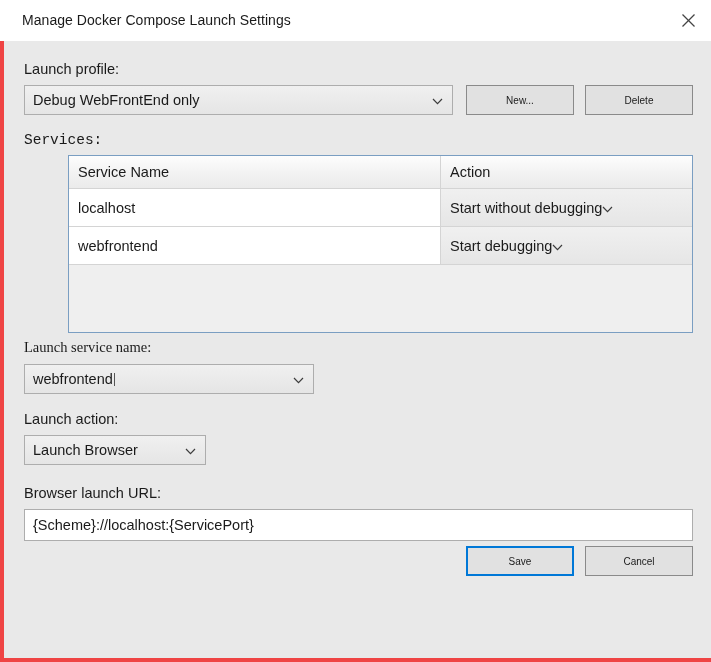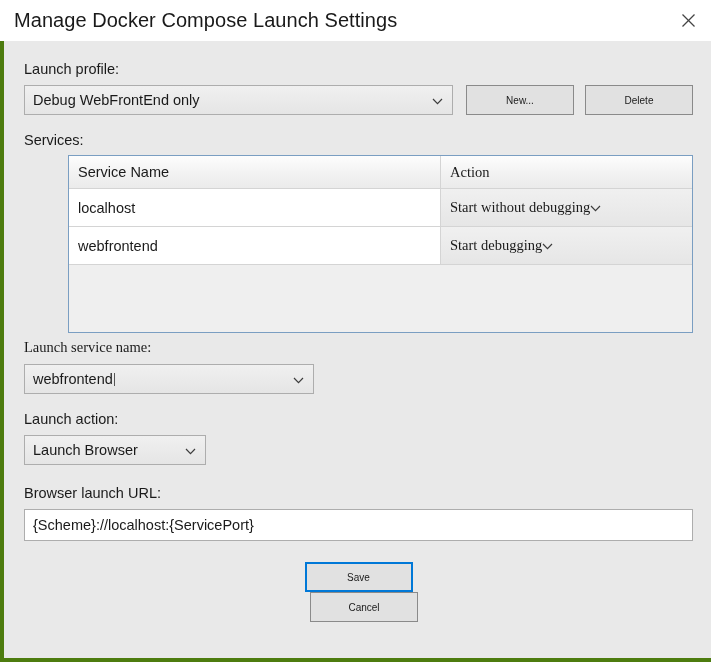--- a/index.html
+++ b/index.html
@@ -24,41 +24,42 @@
   .titlebar {
     height: 41px;
     min-height: 41px;
     background: #ffffff;
     display: flex;
     align-items: center;
     position: relative;
     border-bottom: 1px solid #ffffff;
   }
   .titlebar-text {
-    font-size: 20px;
+    font-size: 14px;
     color: #1a1a1a;
     padding-left: 14px;
     letter-spacing: 0.05px;
     white-space: nowrap;
+    margin-left: 8px;
   }
   .close-btn {
     position: absolute;
     right: 0; top: 0;
     width: 46px; height: 40px;
     display: flex;
     align-items: center;
     justify-content: center;
     cursor: default;
   }
   .close-btn svg { display: block; }
 
   
   .frame {
     flex: 1;
-    background: #4d7c0f;
+    background: #ef4444;
     padding: 0 4px 4px 4px;
     display: flex;
   }
   .content {
     flex: 1;
     background: #e9e9e9;
     position: relative;
     padding: 0 20px;
   }
 
@@ -141,21 +142,21 @@
     background: #ffffff;
     border-bottom: 1px solid #d4d4d4;
   }
   .grid-row .cell {
     display: flex;
     align-items: center;
     font-size: 14.5px;
     color: #1a1a1a;
   }
   .cell-name { width: 372px; padding-left: 9px; border-right: 1px solid #d4d4d4; }
-  .cell-action { flex: 1; font-family: Liberation Serif, serif; }
+  .cell-action { flex: 1; }
   .grid-header .cell-name { border-right: 1px solid #d4d4d4; }
 
   .cell-combo {
     width: 100%;
     height: 100%;
     background: linear-gradient(to bottom, #f0f0f0 0%, #e6e6e6 100%);
     display: flex;
     align-items: center;
     position: relative;
     padding-left: 9px;
@@ -216,21 +217,21 @@
           <span class="chev">
             <svg width="11" height="7" viewBox="0 0 11 7">
                 <path d="M1 1 L5.5 5.6 L10 1" fill="none" stroke="#3c3c3c" stroke-width="1.2"></path>
               </svg>
           </span>
         </div>
         <div class="btn" style="width:108px; margin-left:13px;">New...</div>
         <div class="btn" style="width:108px; margin-left:11px;">Delete</div>
       </div>
 
-      <div class="label" style="margin-top:17px;">Services:</div>
+      <div class="label" style="margin-top:17px;font-family:Liberation Mono, monospace;">Services:</div>
 
       <div class="grid" style="margin-top:7px; height:178px;">
         <div class="grid-header">
           <div class="cell cell-name">Service Name</div>
           <div class="cell cell-action">Action</div>
         </div>
 
         <div class="grid-row">
           <div class="cell cell-name">localhost</div>
           <div class="cell cell-action">
@@ -279,20 +280,20 @@
         <span class="chev">
           <svg width="11" height="7" viewBox="0 0 11 7">
               <path d="M1 1 L5.5 5.6 L10 1" fill="none" stroke="#3c3c3c" stroke-width="1.2"></path>
             </svg>
         </span>
       </div>
 
       <div class="label" style="margin-top:20px;">Browser launch URL:</div>
       <div class="textbox" style="margin-top:8px;">{Scheme}://localhost:{ServicePort}</div>
 
-      <div class="row" style="margin-top:21px; justify-content:flex-end;flex-direction:column;">
+      <div class="row" style="margin-top:5px; justify-content:flex-end;">
         <div class="btn focused" style="width:108px;">Save</div>
         <div class="btn" style="width:108px; margin-left:11px;text-align:center;">Cancel</div>
       </div>
 
     </div>
   </div>
 </div>
 
 </body></html>

